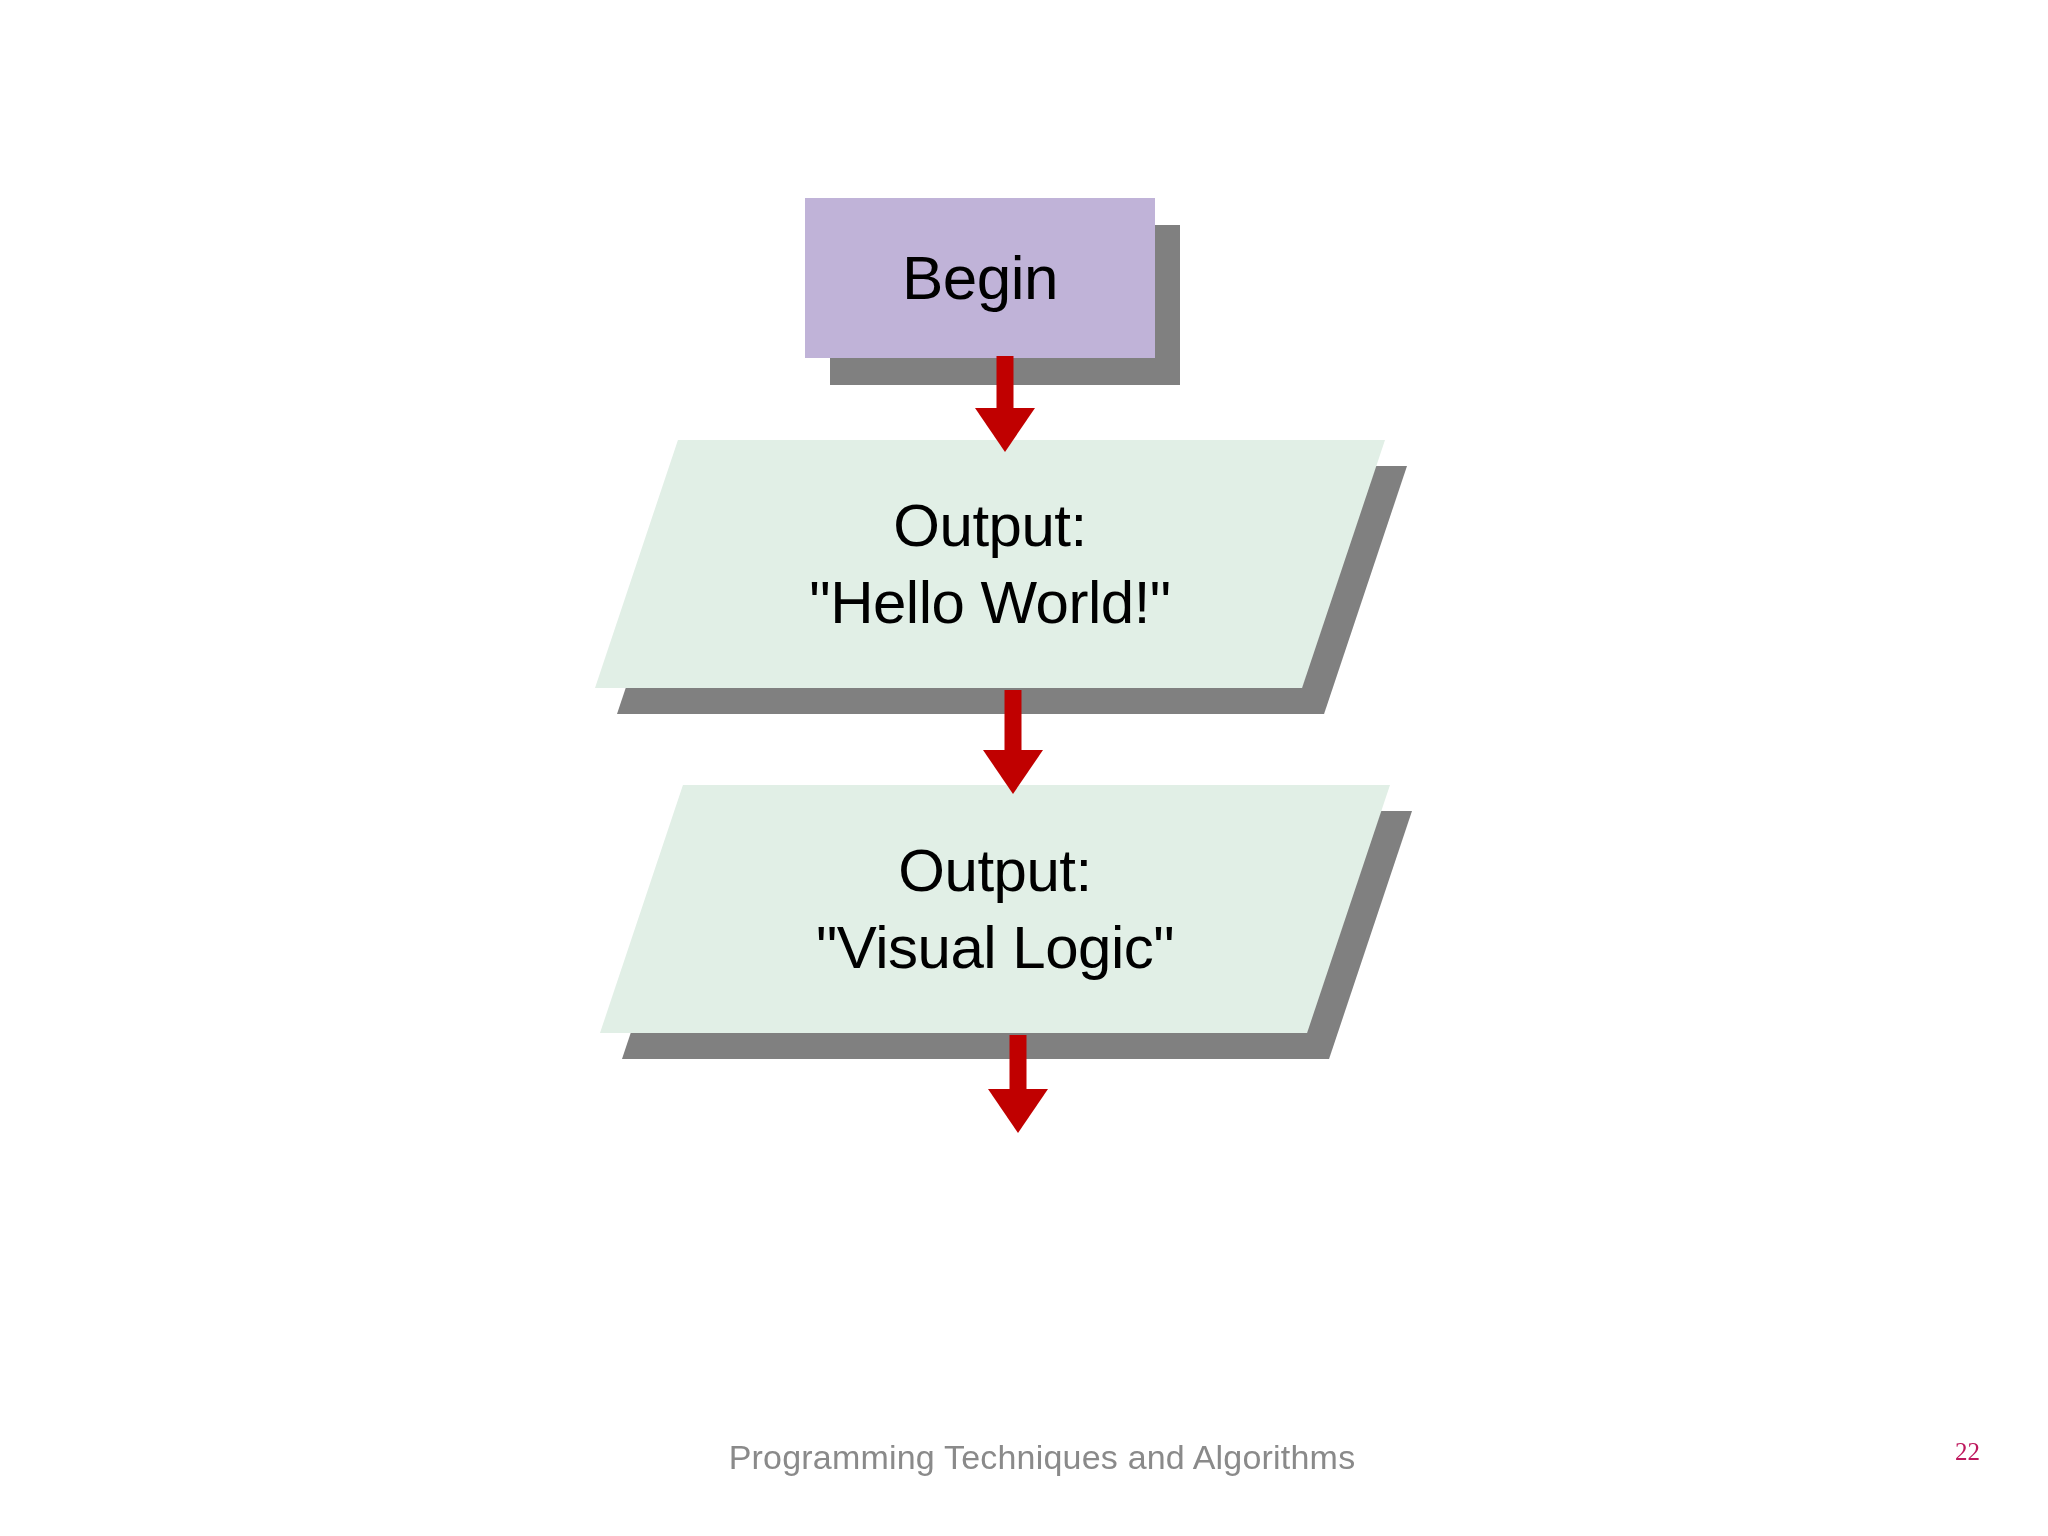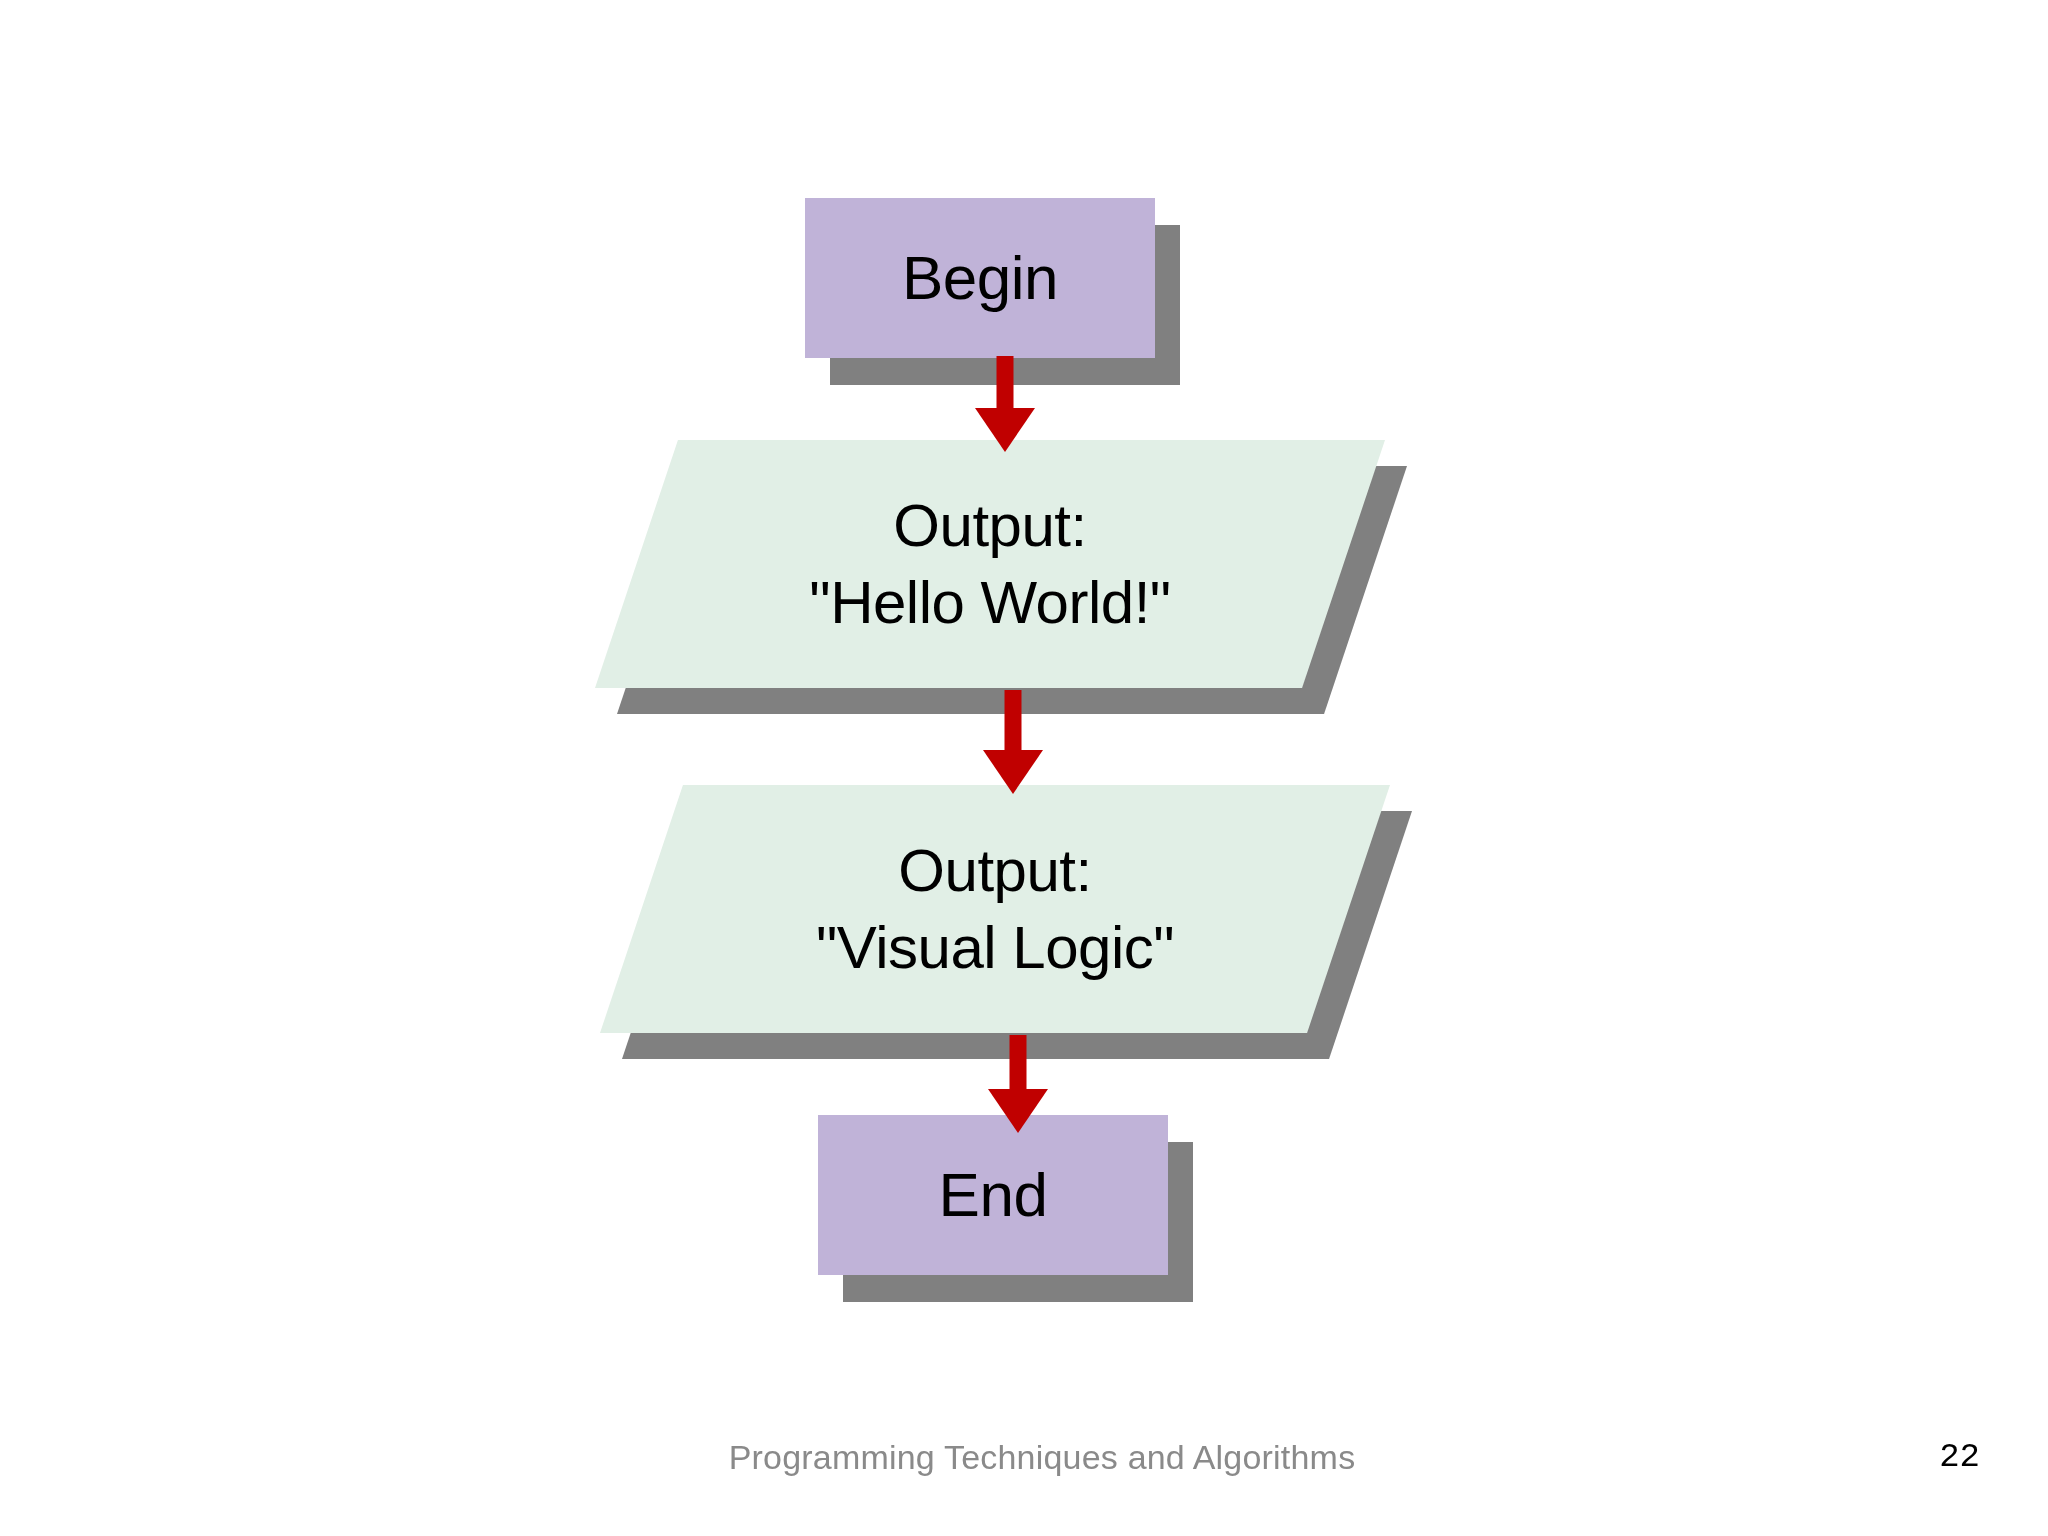--- a/index.html
+++ b/index.html
@@ -164,23 +164,23 @@
     font-family: "Liberation Sans", sans-serif;
     font-size: 34px;
     color: #8a8a8a;
     letter-spacing: 0.2px;
     padding-left: 36px;
   }
   #footer-pagenum {
     position: absolute;
     right: 68px;
     top: 0;
-    font-family: Liberation Mono, monospace;
-    font-size: 34px;
-    color: #000000;
+    font-family: Liberation Serif, serif;
+    font-size: 25px;
+    color: #be185d;
   }
 </style>
 </head>
 <body>
 
 <div id="slide">
 
   <div class="terminal" id="node-begin">
     <div class="shadow"></div>
     <div class="fill"></div>
@@ -213,24 +213,19 @@
       <span class="l1">Output:</span>
       <span class="l2">"Visual Logic"</span>
     </div>
   </div>
 
   <div class="arrow" id="arrow-3">
     <div class="stem"></div>
     <div class="head"></div>
   </div>
 
-  <div class="terminal" id="node-end">
-    <div class="shadow"></div>
-    <div class="fill"></div>
-    <div class="shape-text">End</div>
-  </div>
 
   <div id="footer">
     <div id="footer-title">Programming Techniques and Algorithms</div>
     <div id="footer-pagenum">22</div>
   </div>
 
 </div>
 
 </body></html>

